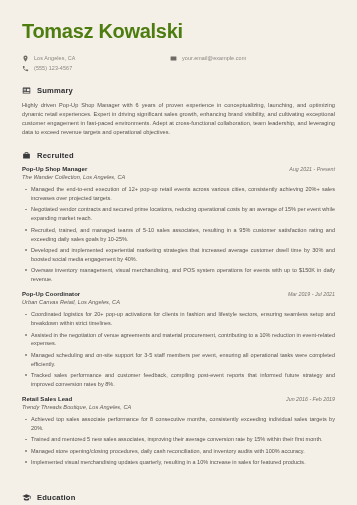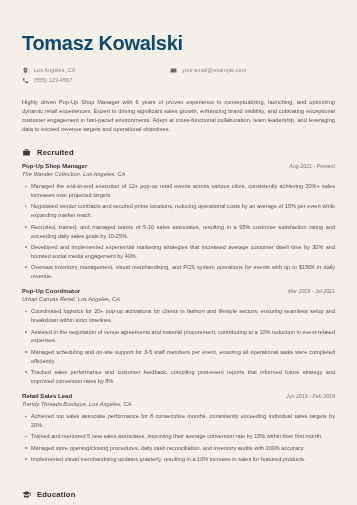--- a/index.html
+++ b/index.html
@@ -20,22 +20,22 @@
     height: 505px;
     background: #f4f0e8;
     box-sizing: border-box;
     padding: 0 22px;
     position: relative;
   }
   .name {
     font-size: 20px;
     font-weight: bold;
     letter-spacing: -0.3px;
-    color: #0c4a6e;
-    padding-top: 32px;
+    color: #4d7c0f;
+    padding-top: 20px;
     line-height: 1.1;
   }
   .contact-block {
     margin-top: 13px;
     display: flex;
     font-size: 5.4px;
   }
   .contact-col {
     display: flex;
     flex-direction: column;
@@ -175,20 +175,28 @@
           <svg width="7" height="7" viewBox="0 0 24 24" fill="currentColor">
               <path d="M3 5h18a1 1 0 0 1 1 1v12a1 1 0 0 1-1 1H3a1 1 0 0 1-1-1V6a1 1 0 0 1 1-1zm9 8L3.8 7h16.4L12 13z"></path>
             </svg>
         </span>
         <span>your.email@example.com</span>
       </div>
     </div>
   </div>
 
   <div class="section">
+    <div class="section-head">
+      <span class="sico">
+        <svg width="9" height="9" viewBox="0 0 24 24" fill="currentColor">
+            <path d="M3 4h18a1 1 0 0 1 1 1v14a1 1 0 0 1-1 1H3a1 1 0 0 1-1-1V5a1 1 0 0 1 1-1zm1 3v3h7V7H4zm0 5v2h7v-2H4zm0 4v2h16v-2H4zm9-9v7h7V7h-7z"></path>
+          </svg>
+      </span>
+      <span class="section-title">Summary</span>
+    </div>
     <div class="summary-text">Highly driven Pop-Up Shop Manager with 6 years of proven experience in conceptualizing, launching, and optimizing dynamic retail experiences. Expert in driving significant sales growth, enhancing brand visibility, and cultivating exceptional customer engagement in fast-paced environments. Adept at cross-functional collaboration, team leadership, and leveraging data to exceed revenue targets and operational objectives.</div>
   </div>
 
   <div class="section">
     <div class="section-head">
       <span class="sico">
         <svg width="9" height="9" viewBox="0 0 24 24" fill="currentColor">
             <path d="M9 3h6a2 2 0 0 1 2 2v2h3a1 1 0 0 1 1 1v11a1 1 0 0 1-1 1H4a1 1 0 0 1-1-1V8a1 1 0 0 1 1-1h3V5a2 2 0 0 1 2-2zm0 4h6V5H9v2z"></path>
           </svg>
       </span>

